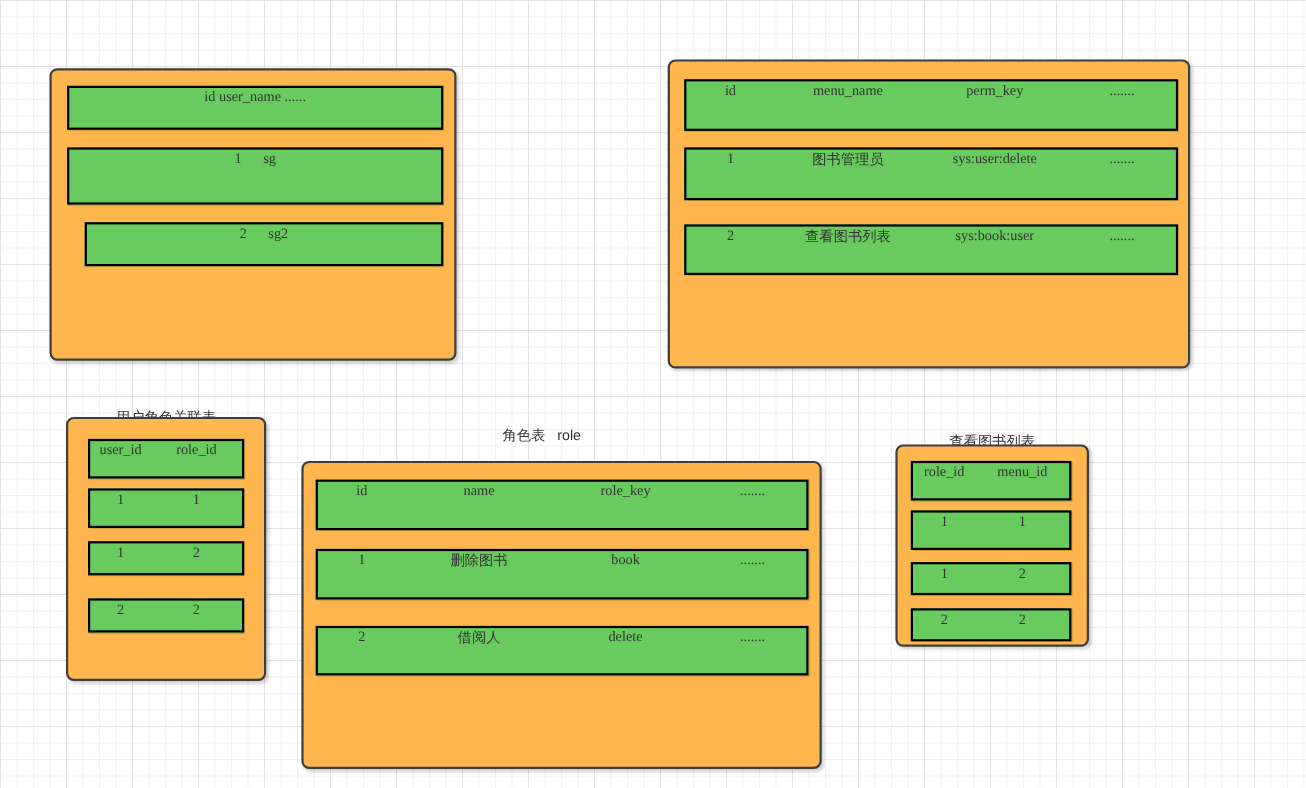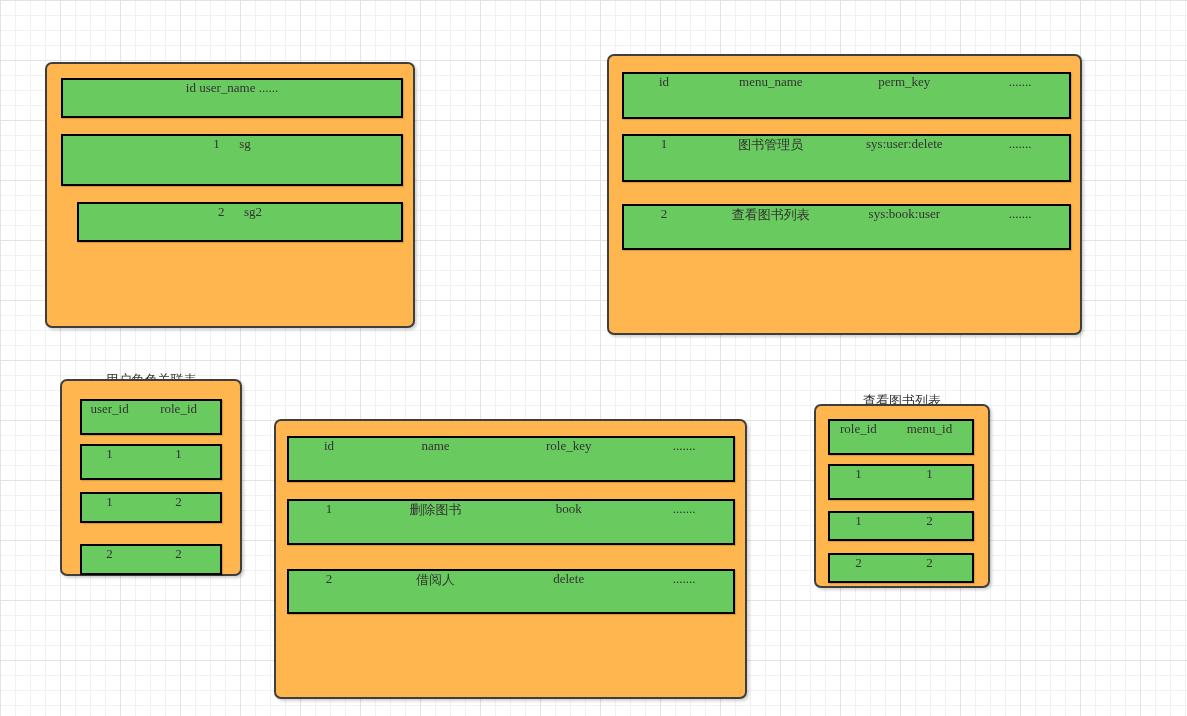--- a/index.html
+++ b/index.html
@@ -69,39 +69,40 @@
       <span class="cell c2">查看图书列表</span>
       <span class="cell c3">sys:book:user</span>
       <span class="cell c4">.......</span>
     </div>
   </div>
 
   <div class="title" style="left:60px;top:340px;width:182px;">
     <div>用户角色关联表</div>
     <div>user_role</div>
   </div>
-  <div class="tbl" style="left:60px;top:379px;width:182px;height:197px;padding:18px 18px 0 18px;">
+  <div class="tbl" style="left:60px;top:379px;width:182px;height:240px;padding:18px 18px 0 18px;">
     <div class="row" style="height:36px;margin-bottom:9px;">
       <span class="cell a">user_id</span>
       <span class="cell b">role_id</span>
     </div>
     <div class="row" style="height:36px;margin-bottom:12px;">
       <span class="cell a">1</span>
       <span class="cell b">1</span>
     </div>
     <div class="row" style="height:31px;margin-bottom:21px;">
       <span class="cell a">1</span>
       <span class="cell b">2</span>
     </div>
     <div class="row" style="height:31px;">
       <span class="cell a">2</span>
       <span class="cell b">2</span>
     </div>
   </div>
 
+  <div class="title" style="left:274px;top:388px;width:437px;">角色表   role</div>
   <div class="tbl" style="left:274px;top:419px;width:473px;height:280px;padding:15px 10px 0 11px;">
     <div class="row" style="height:46px;margin-bottom:17px;">
       <span class="cell c1">id</span>
       <span class="cell c2">name</span>
       <span class="cell c3">role_key</span>
       <span class="cell c4">.......</span>
     </div>
     <div class="row" style="height:46px;margin-bottom:24px;">
       <span class="cell c1">1</span>
       <span class="cell c2">删除图书</span>

